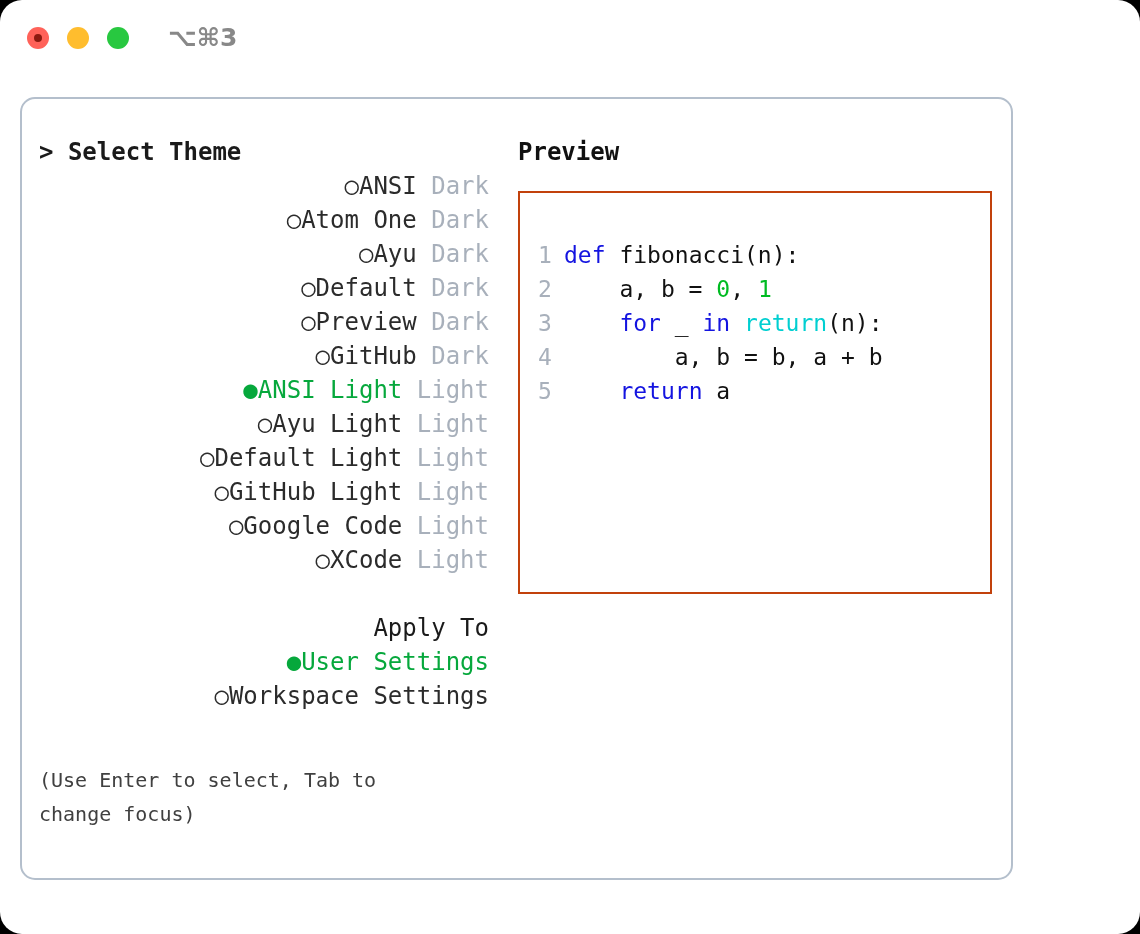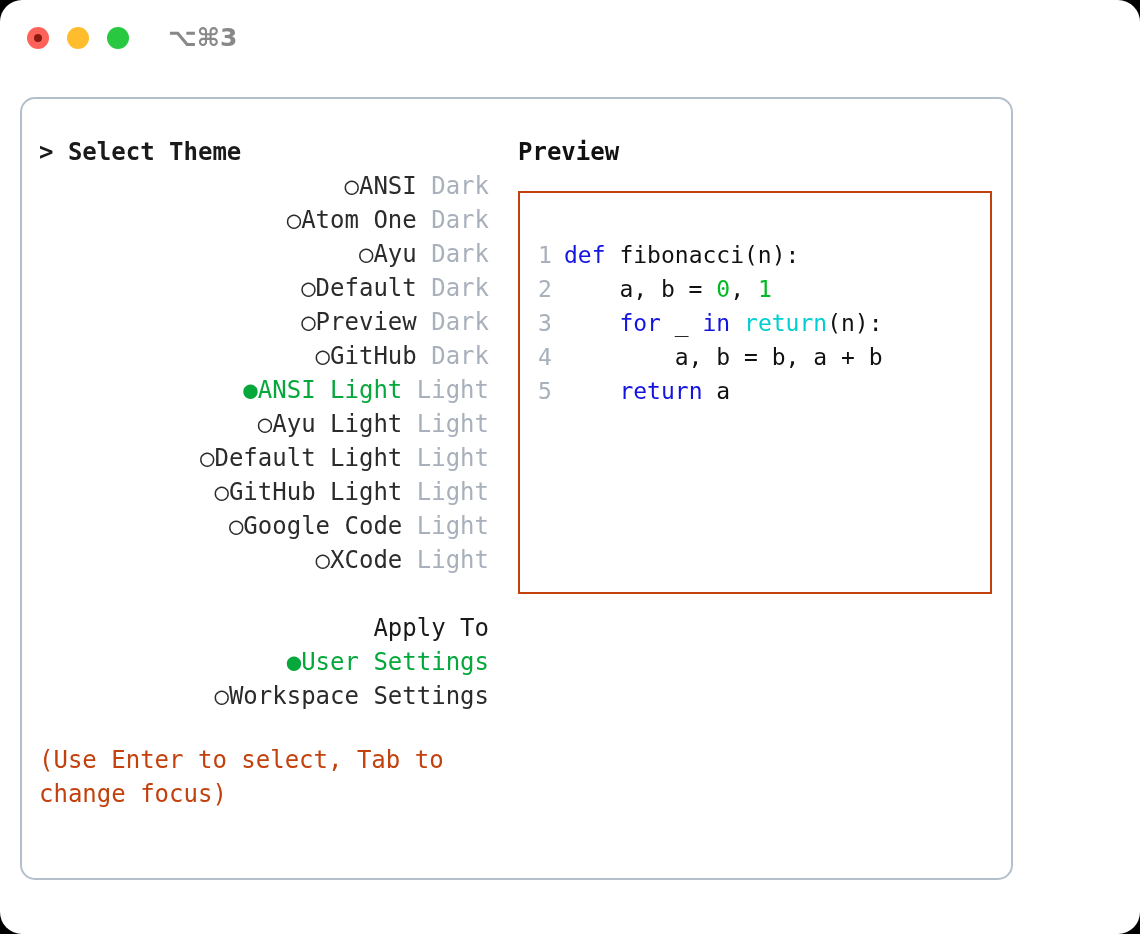--- a/index.html
+++ b/index.html
@@ -104,24 +104,24 @@
   #apply-header {
     font-size: 24px;
     line-height: 34px;
     color: #1a1a1a;
     white-space: pre;
     padding-left: 26px;
     text-align: right;
   }
 
   #hint {
-    margin-top: 30px;
-    font-size: 24px;
-    line-height: 34px;
-    color: #c2410c;
+    margin-top: 50px;
+    font-size: 20px;
+    line-height: 34px;
+    color: #404040;
     width: 412px;
     white-space: pre-wrap;
     word-break: normal;
   }
 
   
   #right-pane {
     position: absolute;
     left: 496px; top: 36px;
     width: 500px;

